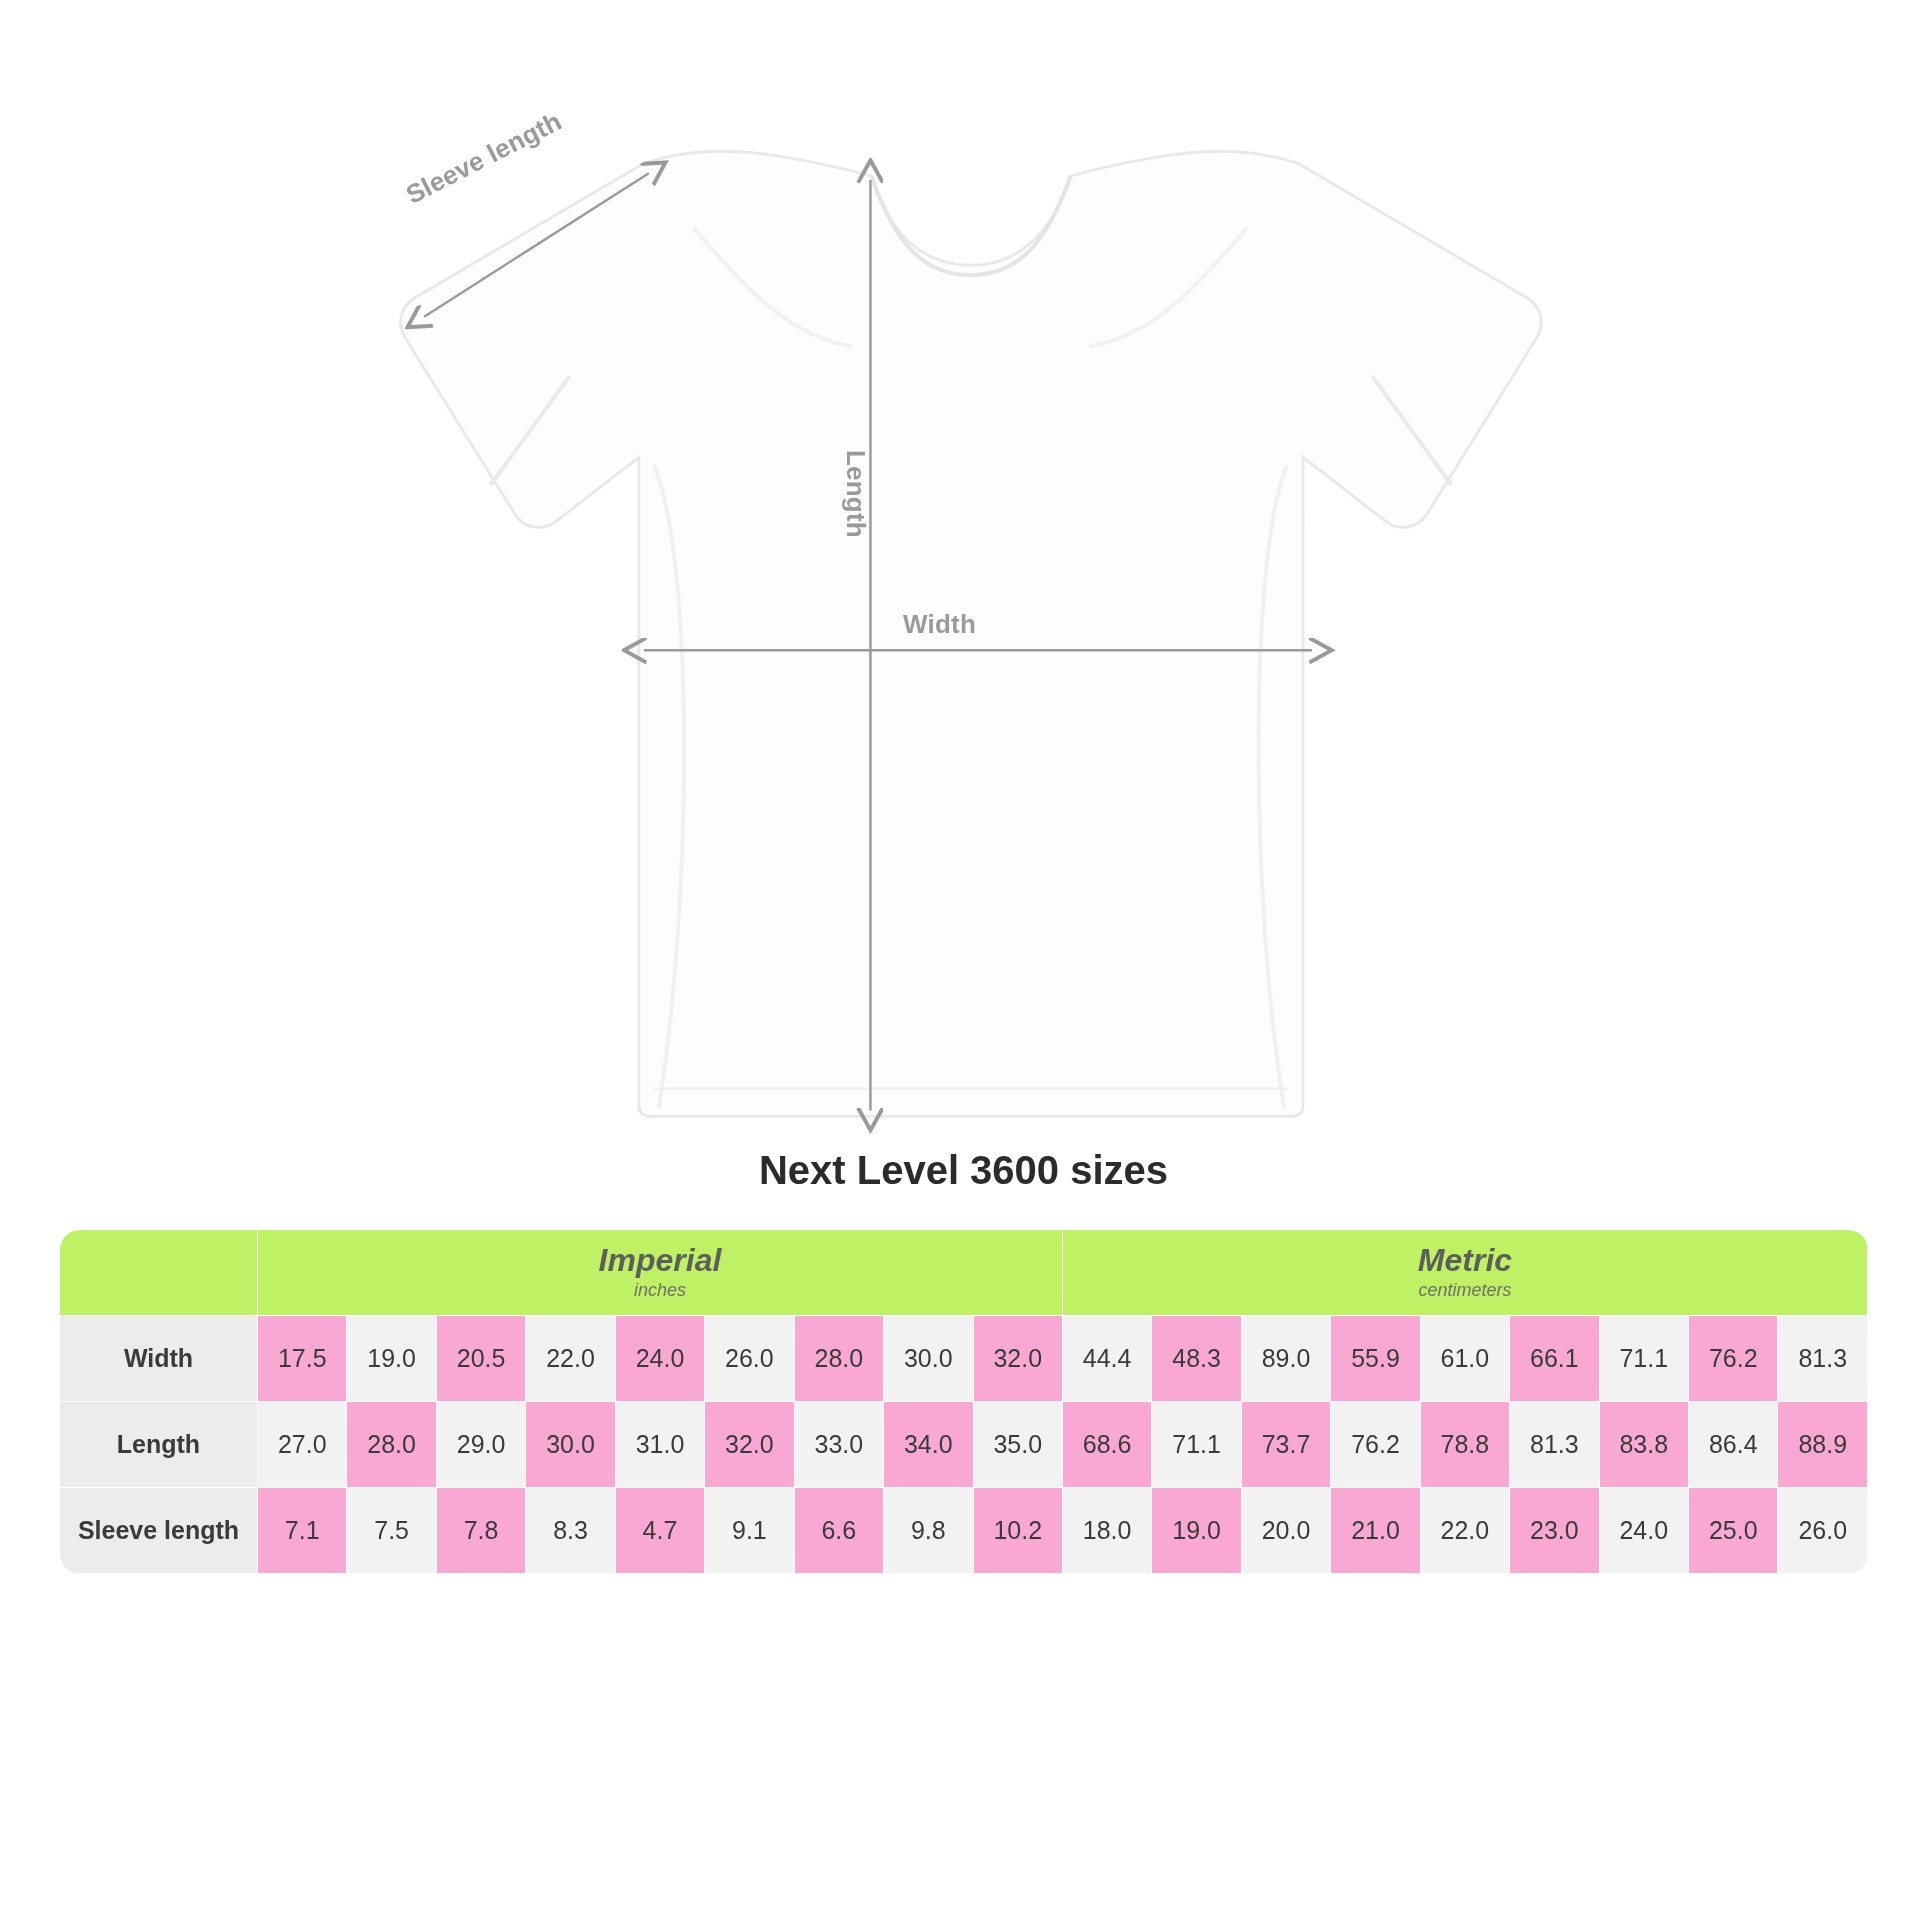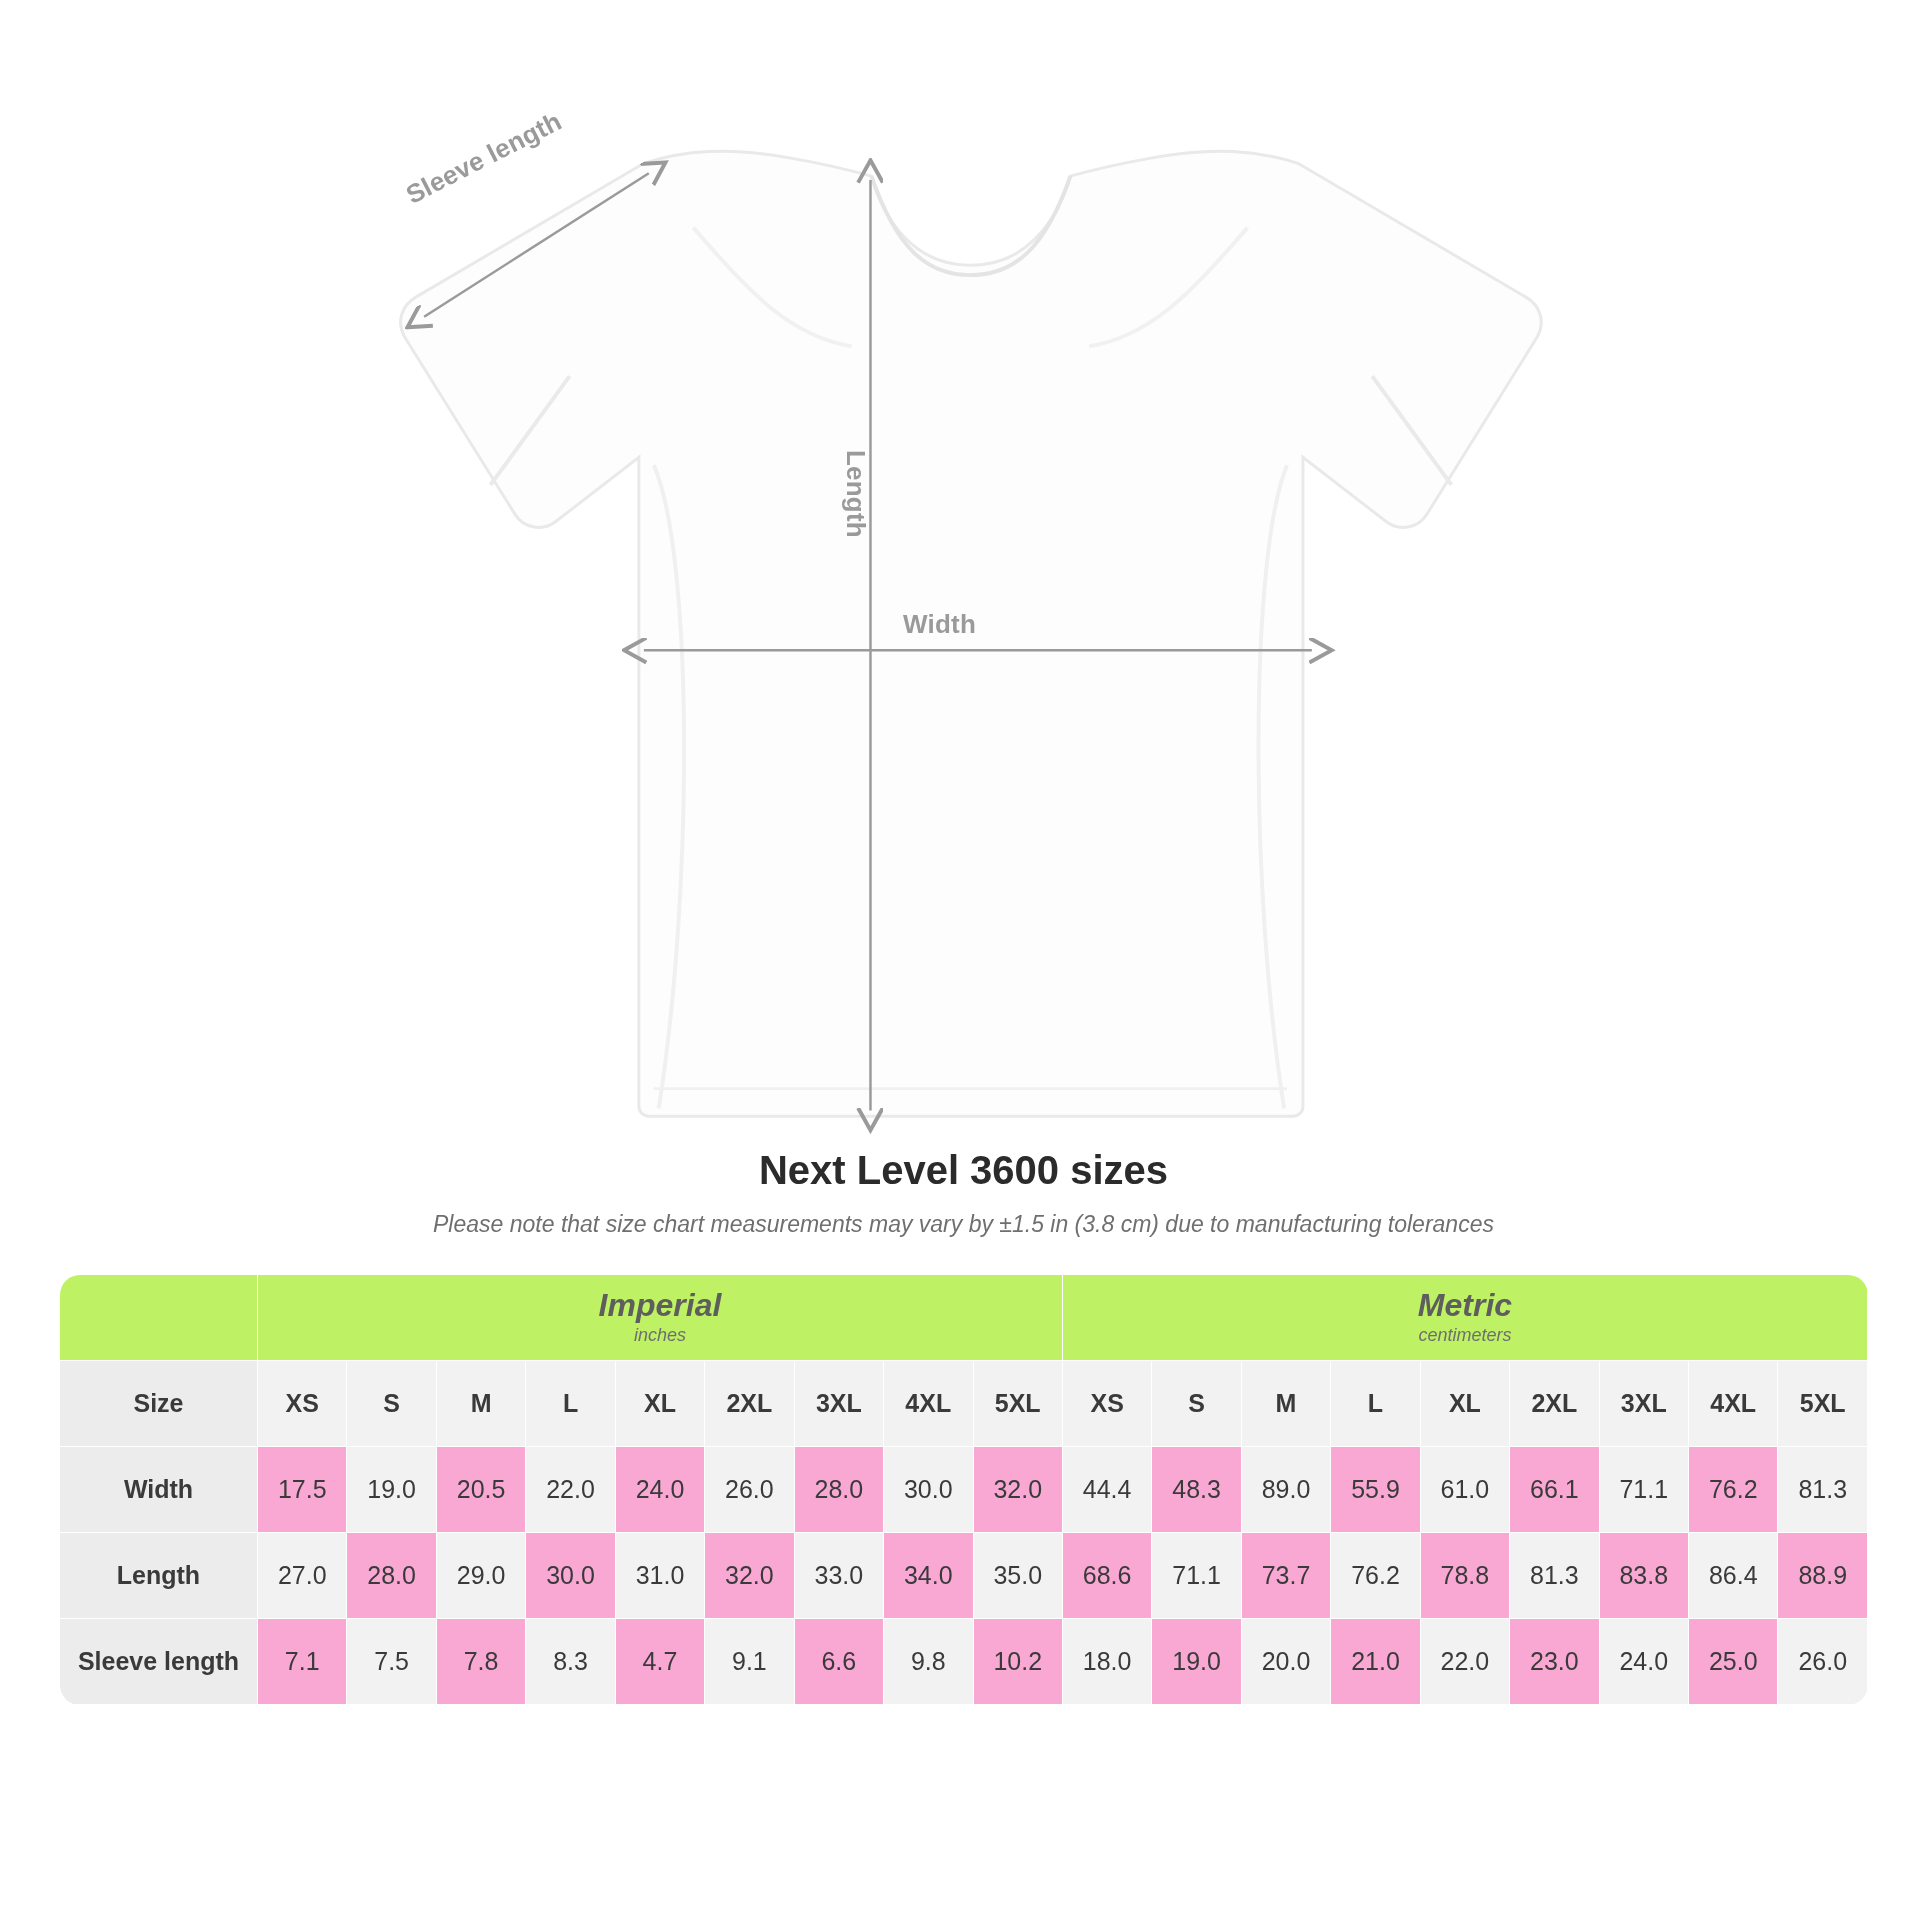--- a/index.html
+++ b/index.html
@@ -195,21 +195,20 @@
       <line x1="428" y1="320" x2="655" y2="175" stroke="#9a9a9a" stroke-width="2.5" marker-start="url(#arrowStart)" marker-end="url(#arrowEnd)"></line>
     </svg>
 
     <div class="measure-label label-sleeve">Sleeve length</div>
     <div class="measure-label label-length">Length</div>
     <div class="measure-label label-width">Width</div>
   </div>
 
   <div class="title-block">
     <h1 class="chart-title">Next Level 3600 sizes</h1>
-    <p class="chart-note">Please note that size chart measurements may vary by ±1.5 in (3.8 cm) due to manufacturing tolerances</p>
   </div>
 
   <div class="table-wrap">
     <table class="size-table">
       <colgroup>
         <col class="firstcol">
         <col>
           <col>
           <col>
           <col>
@@ -235,41 +234,20 @@
           <td colspan="9">
             <span class="sys-name">Imperial</span>
             <span class="sys-unit">inches</span>
           </td>
           <td colspan="9" class="rounded-tr">
             <span class="sys-name">Metric</span>
             <span class="sys-unit">centimeters</span>
           </td>
         </tr>
 
-        <tr>
-          <td class="row-label">Size</td>
-          <td class="col-head">XS</td>
-          <td class="col-head">S</td>
-          <td class="col-head">M</td>
-          <td class="col-head">L</td>
-          <td class="col-head">XL</td>
-          <td class="col-head">2XL</td>
-          <td class="col-head">3XL</td>
-          <td class="col-head">4XL</td>
-          <td class="col-head">5XL</td>
-          <td class="col-head">XS</td>
-          <td class="col-head">S</td>
-          <td class="col-head">M</td>
-          <td class="col-head">L</td>
-          <td class="col-head">XL</td>
-          <td class="col-head">2XL</td>
-          <td class="col-head">3XL</td>
-          <td class="col-head">4XL</td>
-          <td class="col-head">5XL</td>
-        </tr>
 
         <tr>
           <td class="row-label">Width</td>
           <td class="cell-a">17.5</td>
           <td class="cell-b">19.0</td>
           <td class="cell-a">20.5</td>
           <td class="cell-b">22.0</td>
           <td class="cell-a">24.0</td>
           <td class="cell-b">26.0</td>
           <td class="cell-a">28.0</td>

